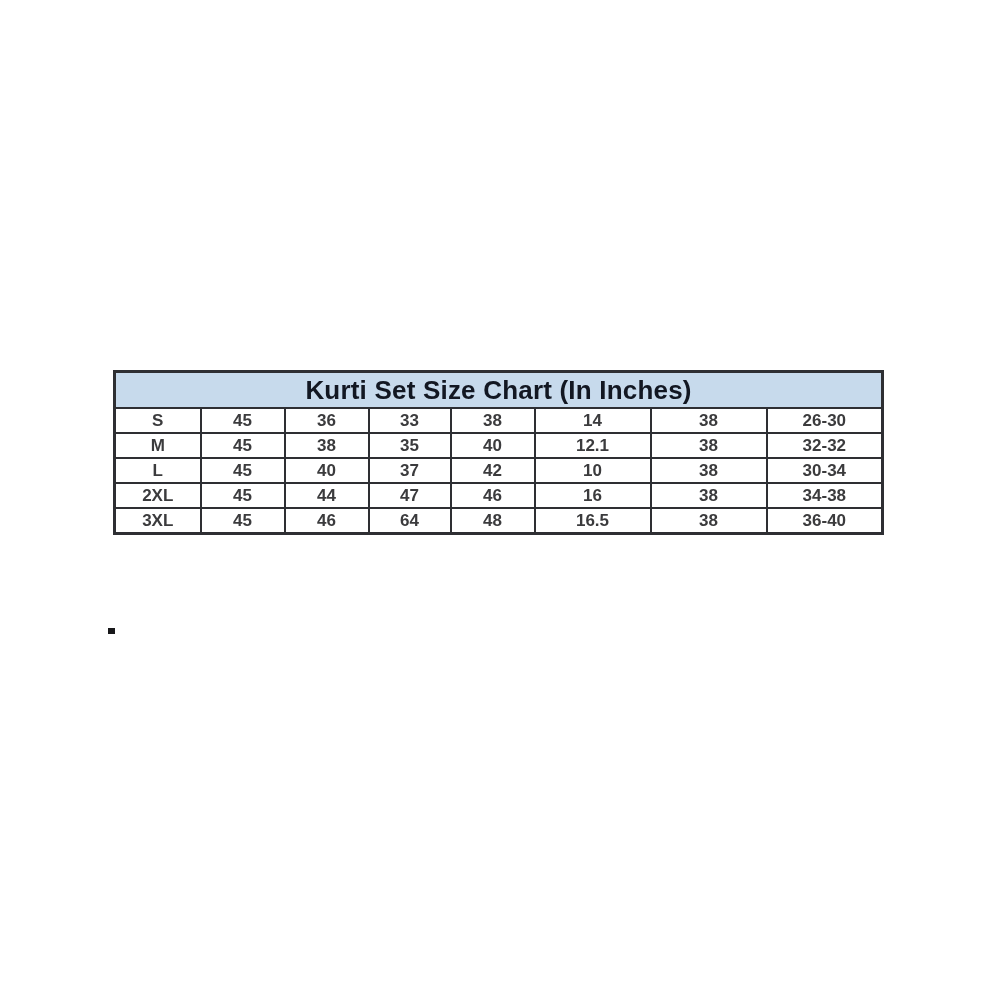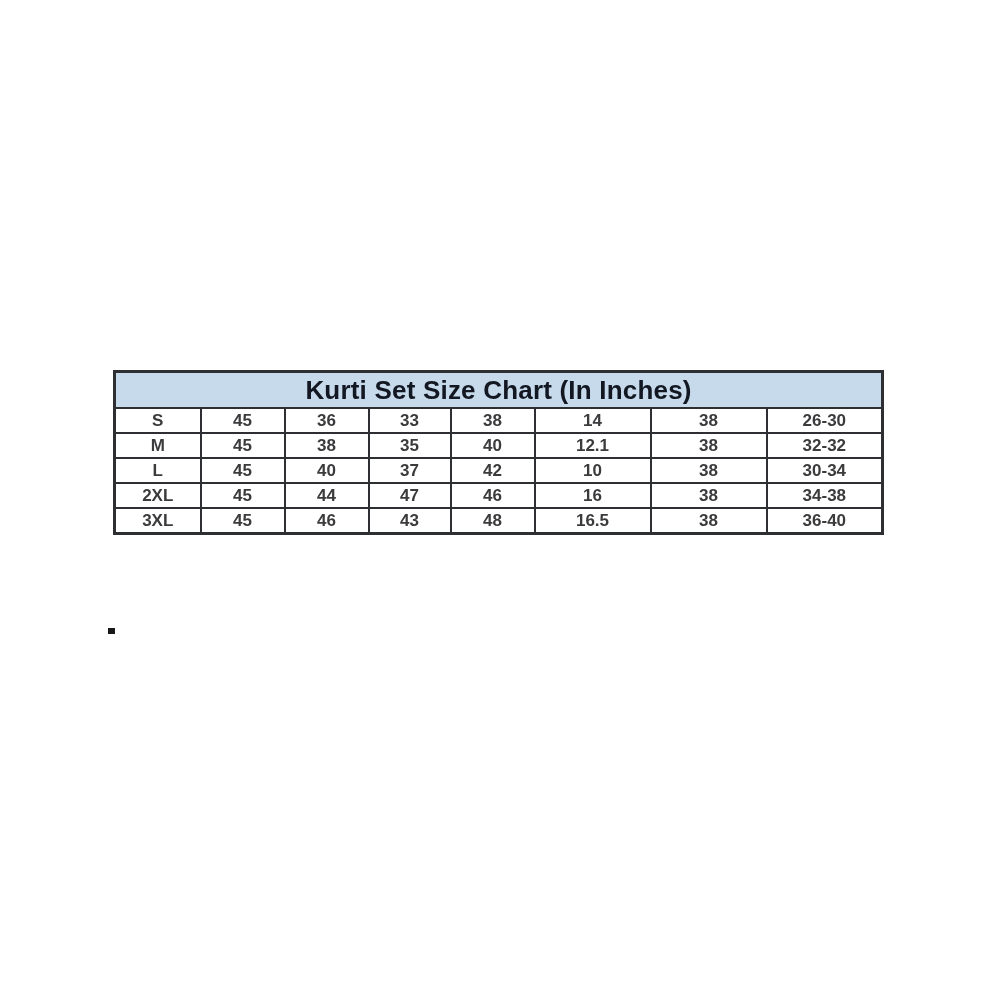--- a/index.html
+++ b/index.html
@@ -124,21 +124,21 @@
           <td class="data-cell">47</td>
           <td class="data-cell">46</td>
           <td class="data-cell">16</td>
           <td class="data-cell">38</td>
           <td class="data-cell">34-38</td>
         </tr>
         <tr>
           <td class="data-cell">3XL</td>
           <td class="data-cell">45</td>
           <td class="data-cell">46</td>
-          <td class="data-cell">43</td>
+          <td class="data-cell">64</td>
           <td class="data-cell">48</td>
           <td class="data-cell">16.5</td>
           <td class="data-cell">38</td>
           <td class="data-cell">36-40</td>
         </tr>
       </tbody>
     </table>
   </div>
   <div class="corner-mark"></div>
 </div>

